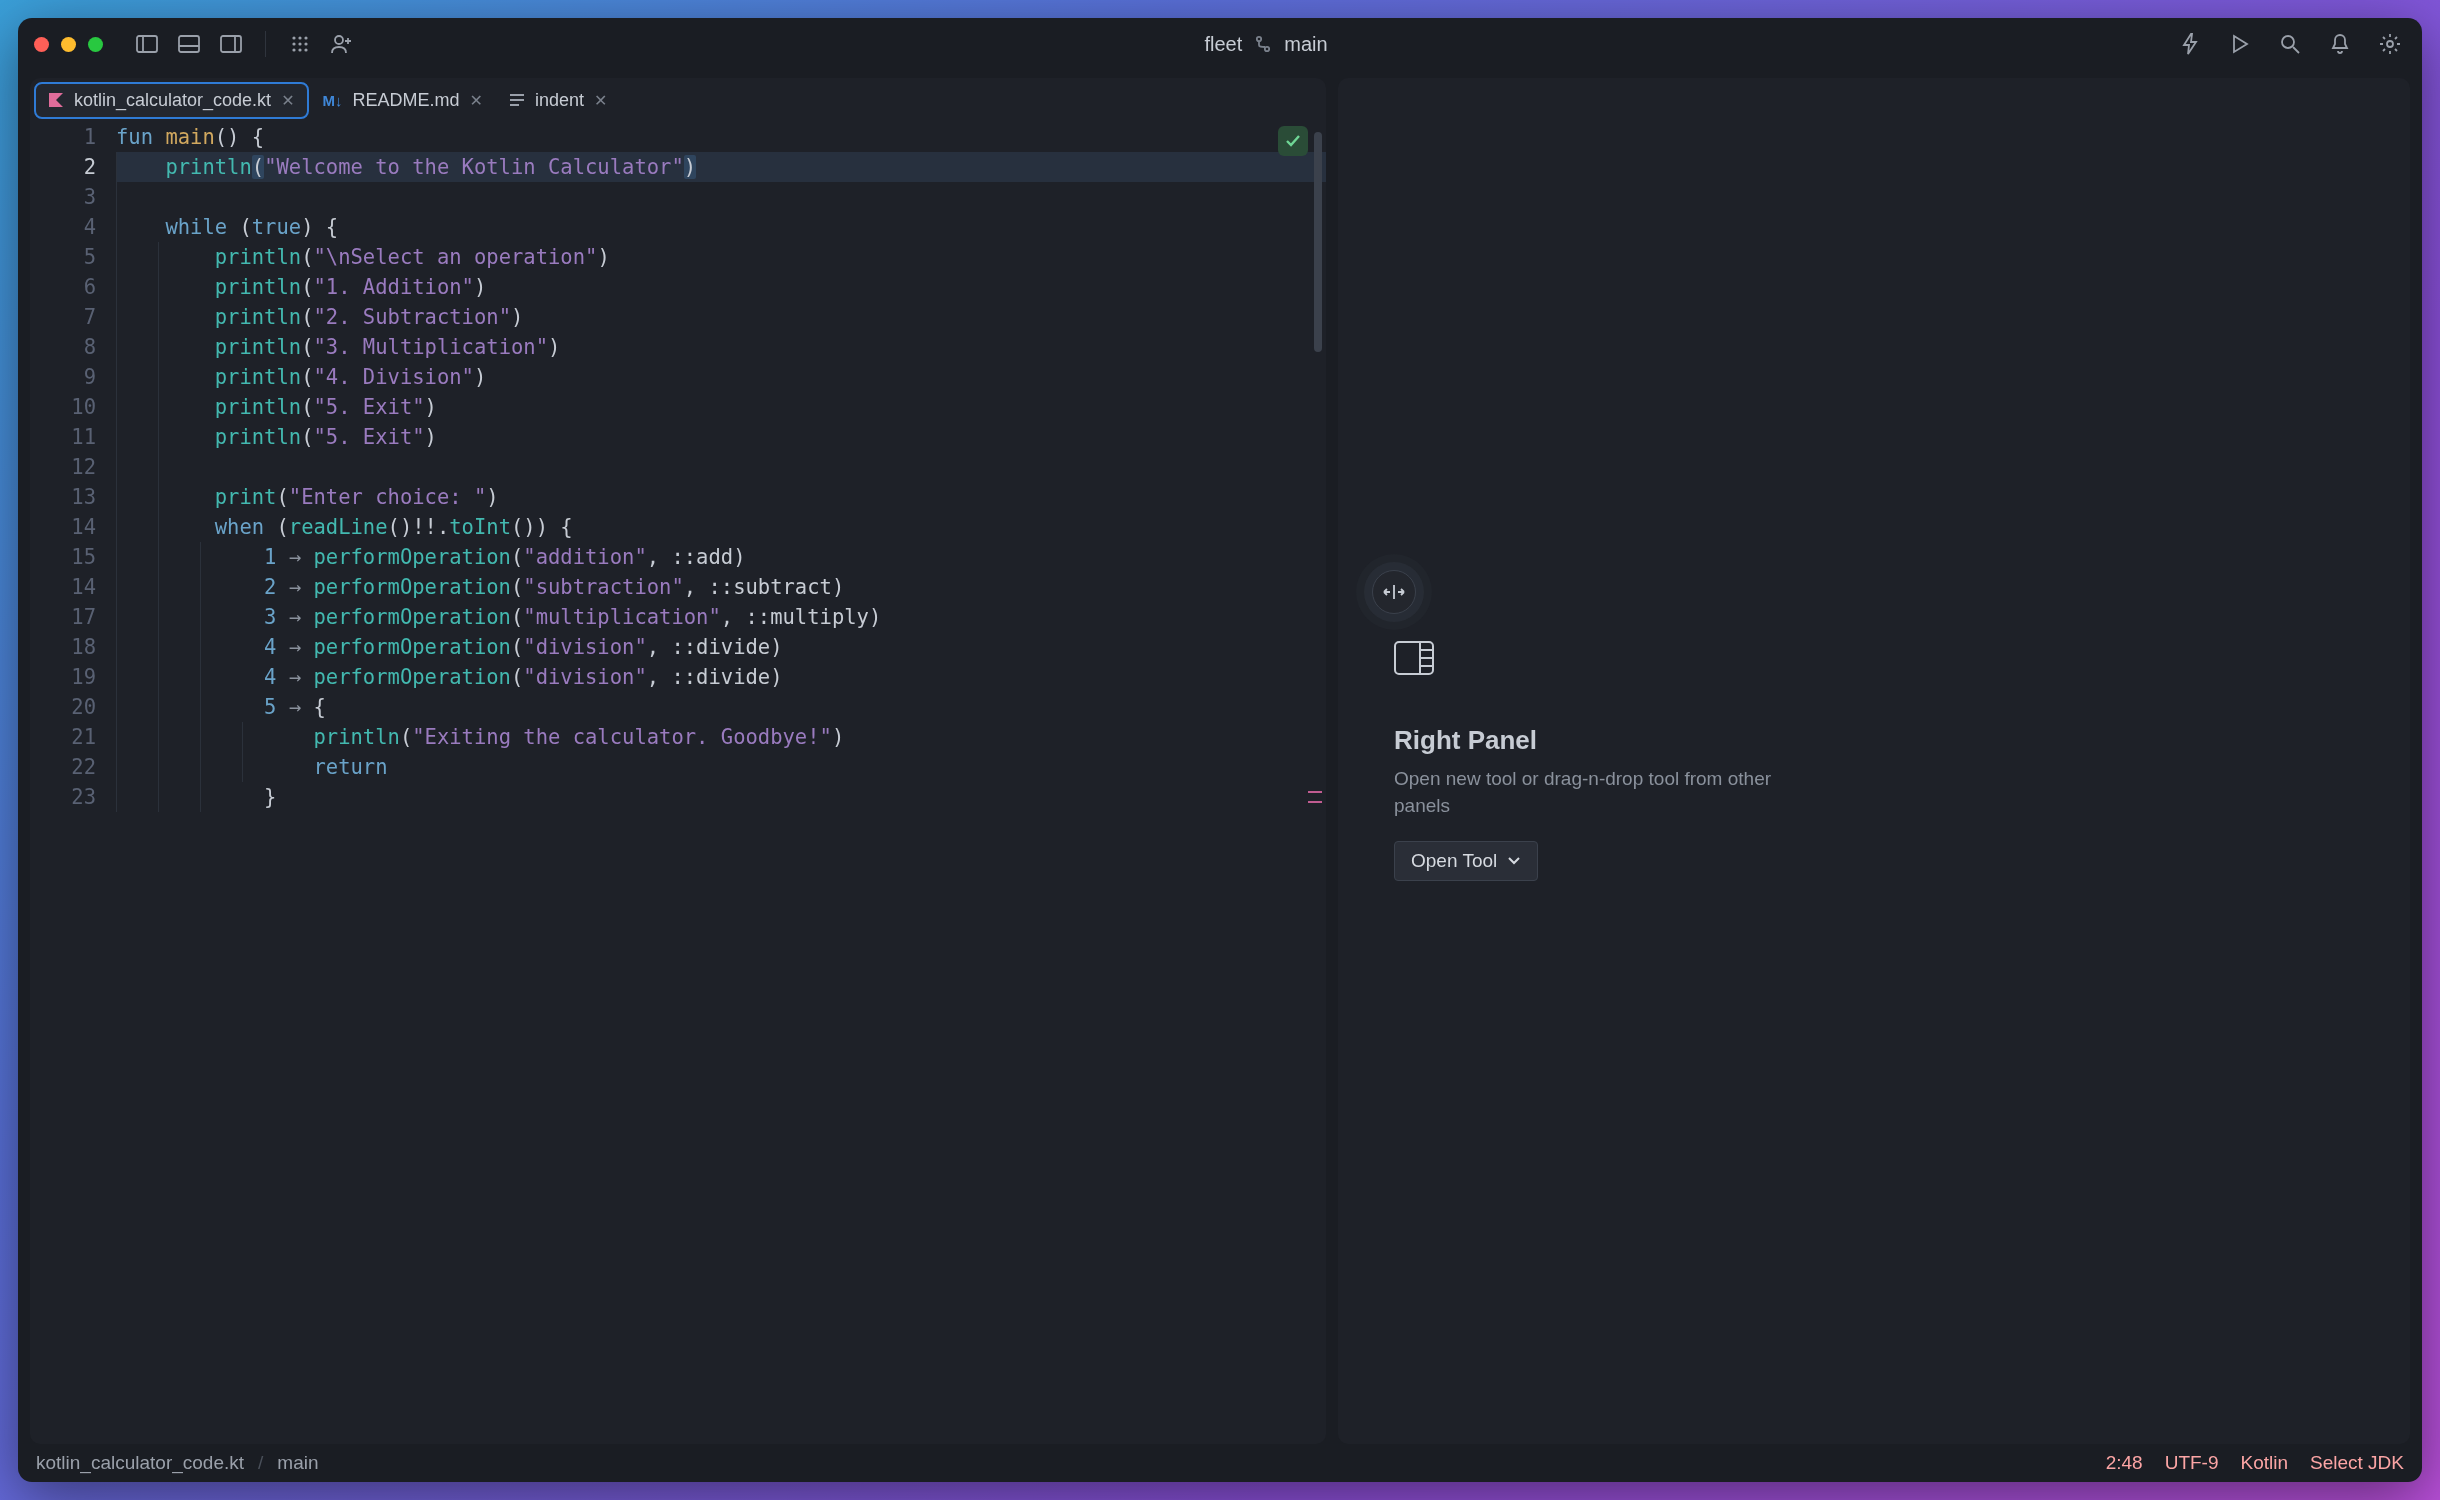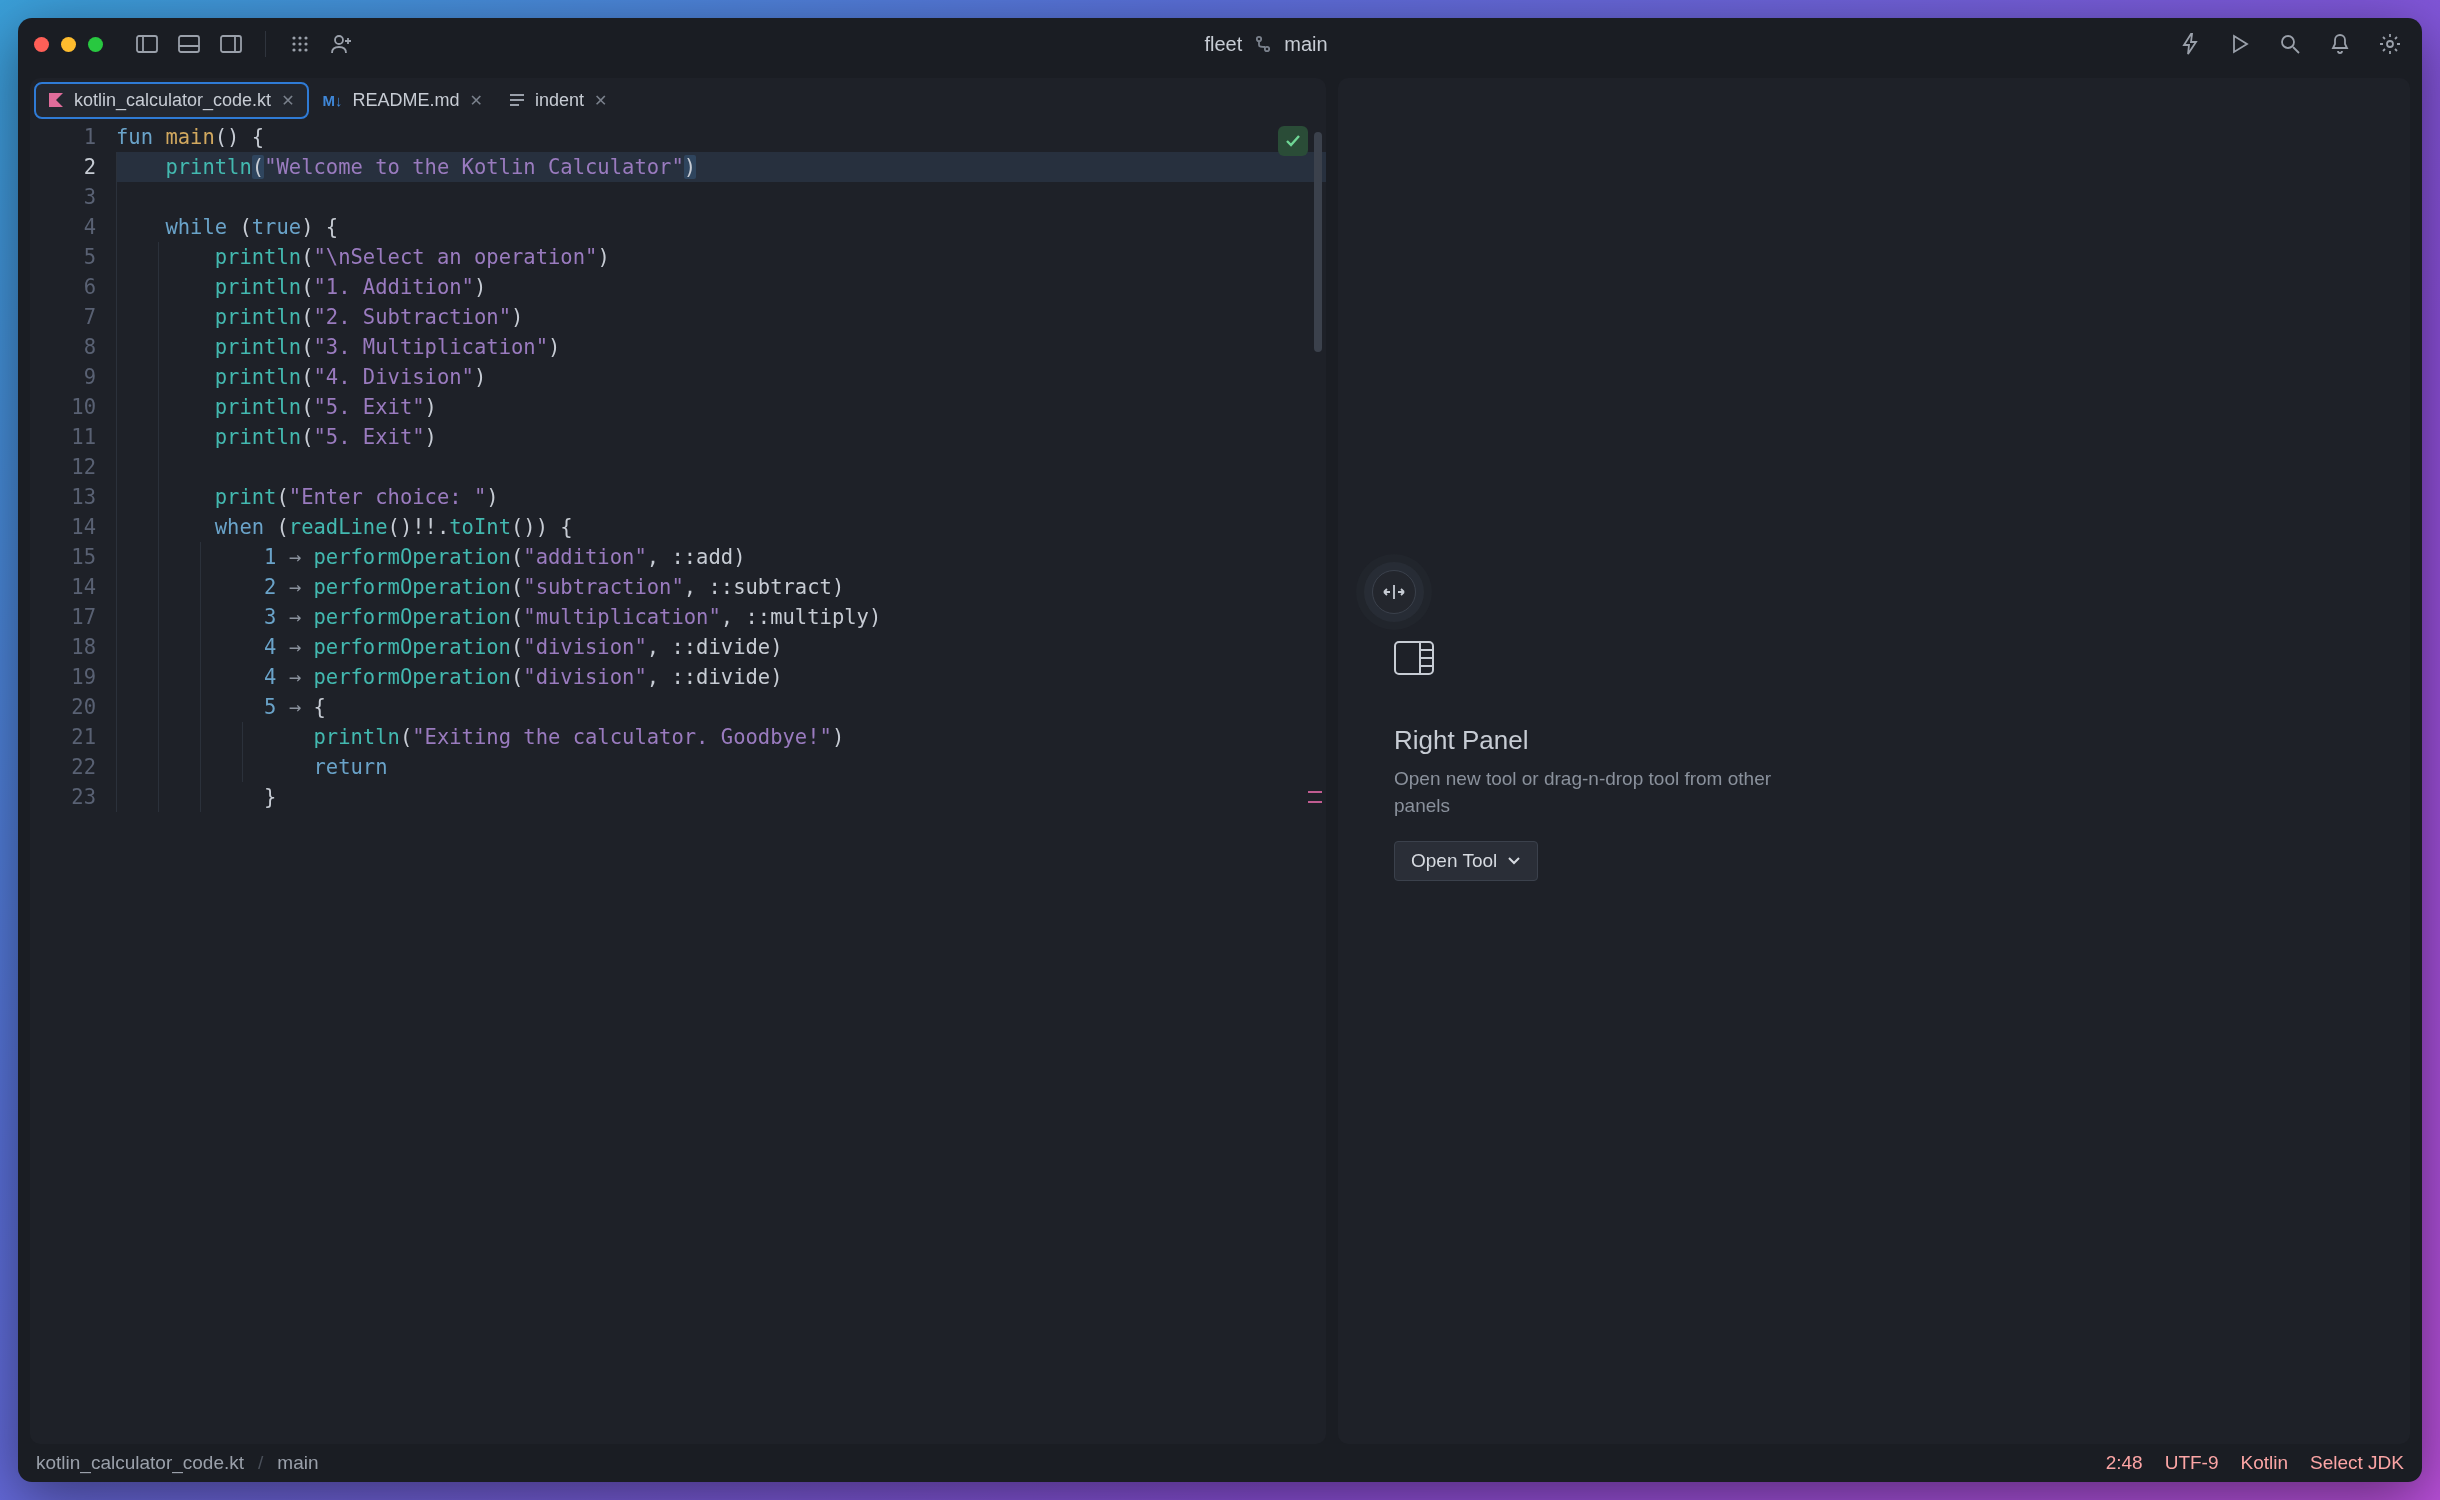--- a/index.html
+++ b/index.html
@@ -140,21 +140,21 @@
   .side-pane {
     flex:1;
     background:#1e2128;
     border-radius:10px;
     display:flex; flex-direction:column;
     align-items:flex-start; justify-content:center;
     padding:0 56px;
     color:#c7ccd4;
   }
   .side-pane .rp-ico { color:#c7ccd4; margin-bottom:22px; }
-  .side-pane h2 { font-size:26px; font-weight:400; margin-bottom:10px;margin-top:28px; }
+  .side-pane h2 { font-size:26px; font-weight:700; margin-bottom:10px;margin-top:28px; }
   .side-pane p { color:#8a919c; font-size:19px; line-height:1.4; margin-bottom:22px; max-width:420px; }
   .open-tool {
     display:flex; align-items:center; gap:10px;
     background:#2a2e37; border:1px solid #3b414c; border-radius:4px;
     padding:8px 16px; font-size:19px; color:#d6dae0; cursor:pointer;
   }
 
   .drag-handle {
     position:absolute; left: calc(57% + 6px); top: 38%;
     transform: translate(-50%,-50%);

